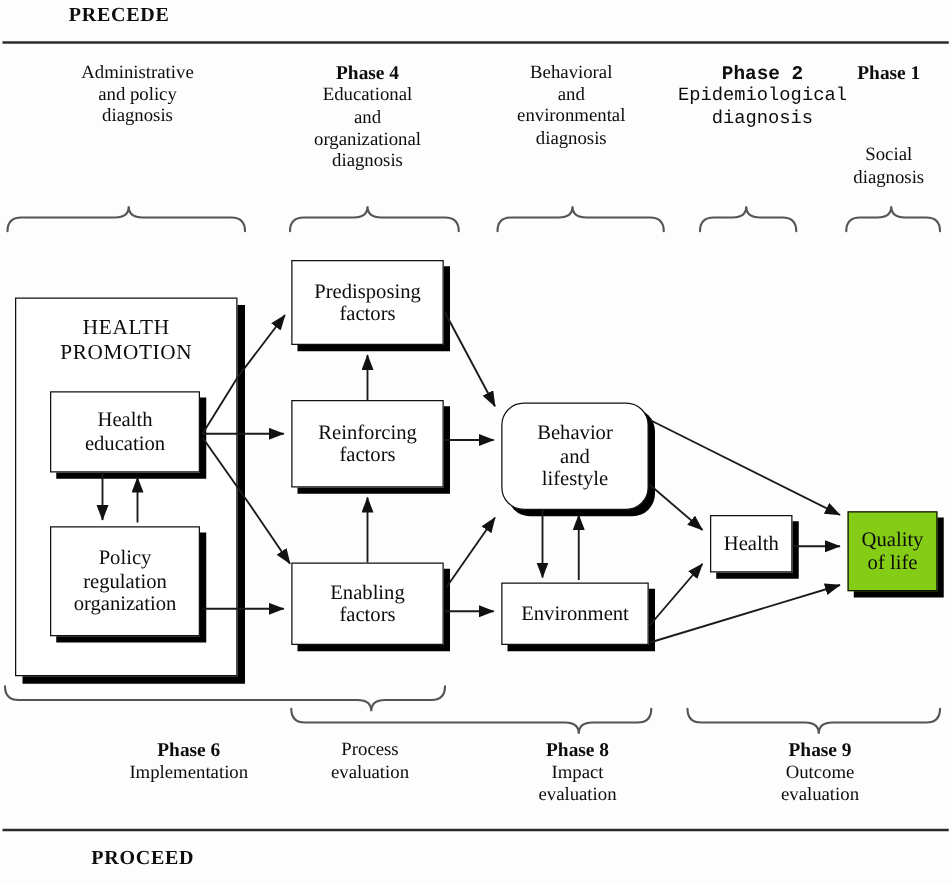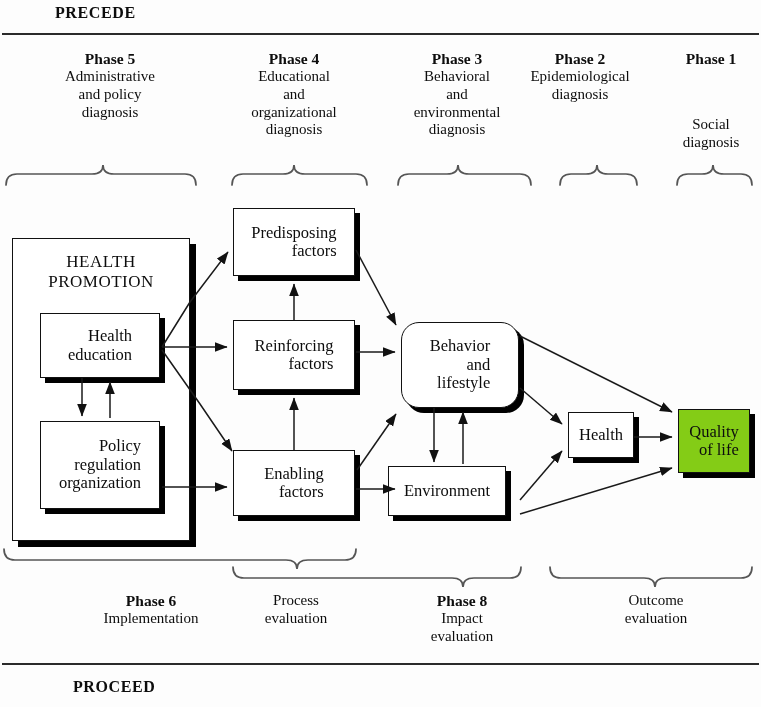--- a/index.html
+++ b/index.html
@@ -16,21 +16,21 @@
 
   
   .phase{position:absolute;text-align:center;line-height:1.18;}
   .phase .ph-title{font-weight:bold;font-size:15.5px;}
   .phase .ph-desc{font-size:15px;}
 
   
   .box{
     position:absolute;background:#fff;border:1.6px solid #111;
     box-shadow:5px 5px 0 0 #000;
-    display:flex;align-items:center;justify-content:center;text-align:right;
+    display:flex;align-items:center;justify-content:center;text-align:center;
     font-size:16.5px;line-height:1.12;box-sizing:border-box;
   }
   .box.gray{background:#84cc16;}
   .outer{
     position:absolute;background:#fff;border:1.4px solid #111;
     box-shadow:6px 6px 0 0 #000;box-sizing:border-box;
   }
   .hp-label{
     position:absolute;text-align:center;font-size:17px;line-height:1.2;
     letter-spacing:.5px;
@@ -46,40 +46,38 @@
 
 <div id="stage">
 
   <div class="word" style="left:55px;top:4px;">PRECEDE</div>
   <div class="rule" style="left:2px;top:33px;width:757px;"></div>
 
   <div class="rule" style="left:2px;top:663px;width:757px;"></div>
   <div class="word" style="left:73px;top:678px;">PROCEED</div>
 
   <div class="phase" style="left:6px;top:50px;width:208px;">
-    <div class="ph-title">Phase 5</div>
     <div class="ph-desc" style="white-space:pre-line;">Administrative
 and policy
 diagnosis</div>
   </div>
   <div class="phase" style="left:218px;top:50px;width:152px;">
     <div class="ph-title">Phase 4</div>
     <div class="ph-desc" style="white-space:pre-line;">Educational
 and
 organizational
 diagnosis</div>
   </div>
   <div class="phase" style="left:381px;top:50px;width:152px;">
-    <div class="ph-title">Phase 3</div>
     <div class="ph-desc" style="white-space:pre-line;">Behavioral
 and
 environmental
 diagnosis</div>
   </div>
-  <div class="phase" style="left:509px;top:50px;width:142px;">
+  <div class="phase" style="left:539px;top:50px;width:142px;font-family:Liberation Mono, monospace;">
     <div class="ph-title">Phase 2</div>
     <div class="ph-desc" style="white-space:pre-line;">Epidemiological
 diagnosis</div>
   </div>
   <div class="phase" style="left:664px;top:50px;width:94px;">
     <div class="ph-title">Phase 1</div>
     <div class="ph-desc" style="white-space:pre-line;margin-top:48px;">Social
 diagnosis</div>
   </div>
 
@@ -90,20 +88,21 @@
   <div class="phase" style="left:232px;top:592px;width:128px;">
     <div class="ph-desc" style="white-space:pre-line;">Process
 evaluation</div>
   </div>
   <div class="phase" style="left:398px;top:592px;width:128px;">
     <div class="ph-title">Phase 8</div>
     <div class="ph-desc" style="white-space:pre-line;">Impact
 evaluation</div>
   </div>
   <div class="phase" style="left:592px;top:592px;width:128px;">
+    <div class="ph-title">Phase 9</div>
     <div class="ph-desc" style="white-space:pre-line;">Outcome
 evaluation</div>
   </div>
 
   <div class="outer" style="left:12px;top:238px;width:178px;height:303px;"></div>
   <div class="hp-label" style="left:12px;top:252px;width:178px;white-space:pre-line;">HEALTH
 PROMOTION</div>
 
   <div class="box" style="left:40px;top:313px;width:120px;height:65px;white-space:pre-line;">Health
 education</div>
@@ -114,21 +113,21 @@
   <div class="box" style="left:233px;top:208px;width:122px;height:68px;white-space:pre-line;">Predisposing
 factors</div>
   <div class="box" style="left:233px;top:320px;width:122px;height:70px;white-space:pre-line;">Reinforcing
 factors</div>
   <div class="box" style="left:233px;top:450px;width:122px;height:66px;white-space:pre-line;">Enabling
 factors</div>
 
   <div class="box" style="left:401px;top:322px;width:118px;height:86px;white-space:pre-line;border-radius:18px;">Behavior
 and
 lifestyle</div>
-  <div class="box" style="left:388px;top:466px;width:118px;height:50px;white-space:pre-line;">Environment</div>
+  <div class="box" style="left:401px;top:466px;width:118px;height:50px;white-space:pre-line;">Environment</div>
 
   <div class="box" style="left:568px;top:412px;width:66px;height:46px;white-space:pre-line;">Health</div>
   <div class="box gray" style="left:678px;top:409px;width:72px;height:64px;white-space:pre-line;">Quality
 of life</div>
 
   <svg class="lay" viewBox="0 0 761 707">
     <defs>
       <marker id="ah" markerWidth="9" markerHeight="9" refX="8" refY="3.2" orient="auto" markerUnits="strokeWidth">
         <path d="M0,0 L8.4,3.2 L0,6.4 z" fill="#111"></path>
       </marker>

